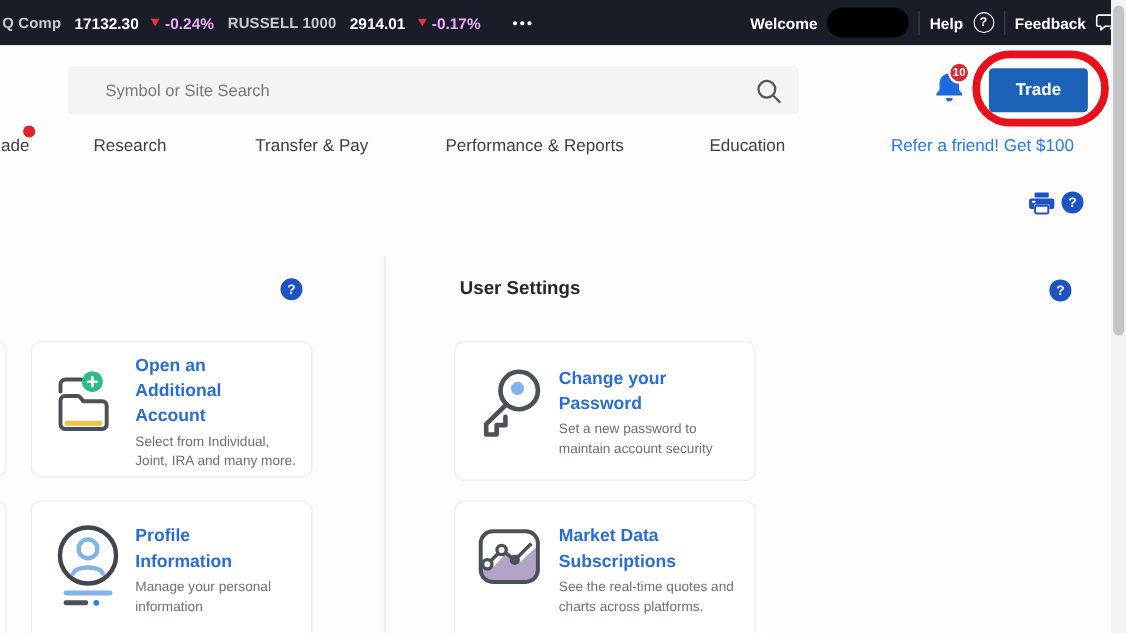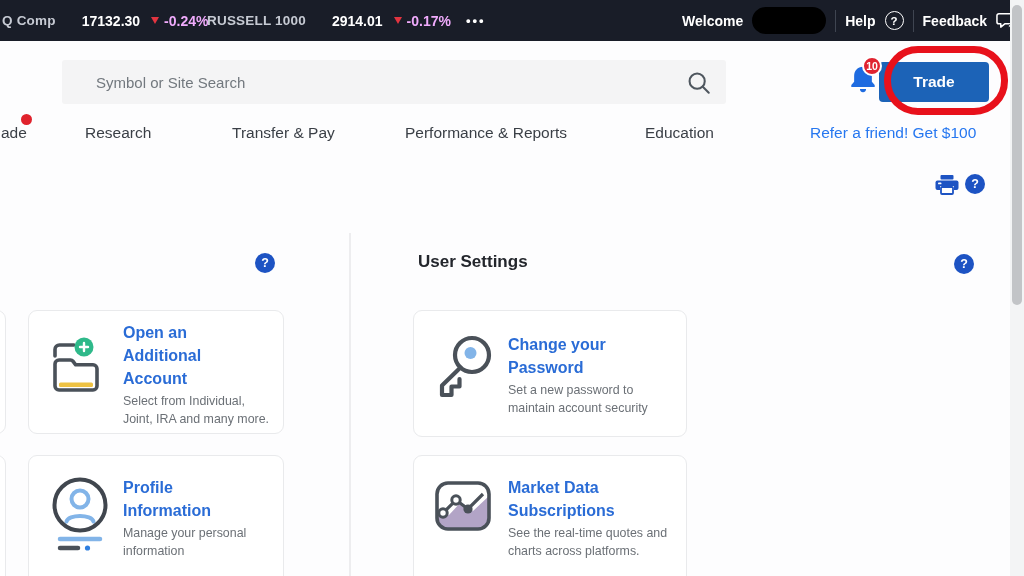--- a/index.html
+++ b/index.html
@@ -2,36 +2,36 @@
 <html><head>
 <meta charset="utf-8">
 <style>
   html,body{margin:0;padding:0;background:#fff;}
   body{width:1024px;height:576px;overflow:hidden;font-family:"Liberation Sans",sans-serif;}
   .stage{position:relative;width:1024px;height:576px;background:#fdfdfe;overflow:hidden;}
   
   .topbar{position:absolute;left:0;top:0;width:1024px;height:41px;background:#191d28;}
   .tb-item{position:absolute;top:0;height:41px;display:flex;align-items:center;text-align:right;}
   .t-label{color:#c6cad3;font-size:13.5px;font-weight:600;letter-spacing:.2px;}
-  .t-val{color:#fff;font-size:14px;font-weight:700;margin-left:26px;}
+  .t-val{color:#fff;font-size:14px;font-weight:700;margin-left:12px;}
   .tri-down{display:inline-block;width:0;height:0;border-left:4.5px solid transparent;border-right:4.5px solid transparent;border-top:7.5px solid #e23440;margin-left:11px;}
   .t-chg{color:#f0abfc;font-size:14px;font-weight:700;margin-left:5px;}
   .tb-dots{color:#fff;font-size:13px;font-weight:700;letter-spacing:2px;}
   .tb-white{color:#fff;font-size:14px;font-weight:600;}
   .tb-sep{width:1px;height:22px;background:#3f4551;}
   .redacted-pill{width:74px;height:27px;background:#000;border-radius:14px;}
   .q-circle{width:19px;height:19px;border:1.6px solid #fff;border-radius:50%;display:flex;align-items:center;justify-content:center;color:#fff;font-size:11.5px;font-weight:700;box-sizing:border-box;}
   
   .search-field{position:absolute;left:62px;top:60px;width:664px;height:44px;background:#f4f4f5;border-radius:3px;}
   .search-field input{position:absolute;left:0;top:0;width:610px;height:44px;border:none;outline:none;background:transparent;padding:0 0 0 34px;font-size:15px;color:#a21caf;font-family:"Liberation Sans",sans-serif;}
   .search-field input::placeholder{color:#72787e;opacity:1;}
   .search-btn{position:absolute;left:624px;top:10px;width:26px;height:26px;background:none;border:none;padding:0;cursor:pointer;}
   .bell-btn{position:absolute;left:848px;top:64px;width:30px;height:32px;background:none;border:none;padding:0;cursor:pointer;}
   .badge{position:absolute;left:862px;top:56px;min-width:20px;height:20px;border-radius:10px;background:#e02330;border:2px solid #fff;box-sizing:border-box;color:#fff;font-size:10.5px;font-weight:700;display:flex;align-items:center;justify-content:center;z-index:3;text-align:center;}
-  .trade-btn{position:absolute;left:879px;top:62px;width:110px;height:40px;background:#1c63b7;border:none;border-radius:4px;color:#fff;font-size:15.5px;font-weight:600;font-family:"Liberation Sans",sans-serif;cursor:pointer;}
+  .trade-btn{position:absolute;left:899px;top:62px;width:90px;height:40px;background:#1c63b7;border:none;border-radius:4px;color:#fff;font-size:15.5px;font-weight:600;font-family:"Liberation Sans",sans-serif;cursor:pointer;}
   .annotation-ring{position:absolute;left:884px;top:46px;width:124px;height:69px;border:7px solid #e8111b;border-radius:34px;box-sizing:border-box;z-index:5;pointer-events:none;}
   
   .nav-item{position:absolute;top:124px;font-size:15.5px;font-weight:500;color:#3a3f46;cursor:pointer;white-space:nowrap;}
   .nav-dot{position:absolute;left:21px;top:114px;width:11px;height:11px;border-radius:50%;background:#e0222c;}
   .refer-link{color:#2677f0;}
   
   .help-badge{position:absolute;width:20px;height:20px;border-radius:50%;background:#1d53c3;color:#fff;font-size:12.5px;font-weight:700;display:flex;align-items:center;justify-content:center;cursor:pointer;}
   .print-btn{position:absolute;left:935px;top:174px;width:24px;height:22px;background:none;border:none;padding:0;cursor:pointer;}
   .section-title{position:absolute;left:418px;top:252px;font-size:17px;font-weight:700;color:#23262c;}
   .col-divider{position:absolute;left:349px;top:233px;width:2px;height:343px;background:#ededef;}

